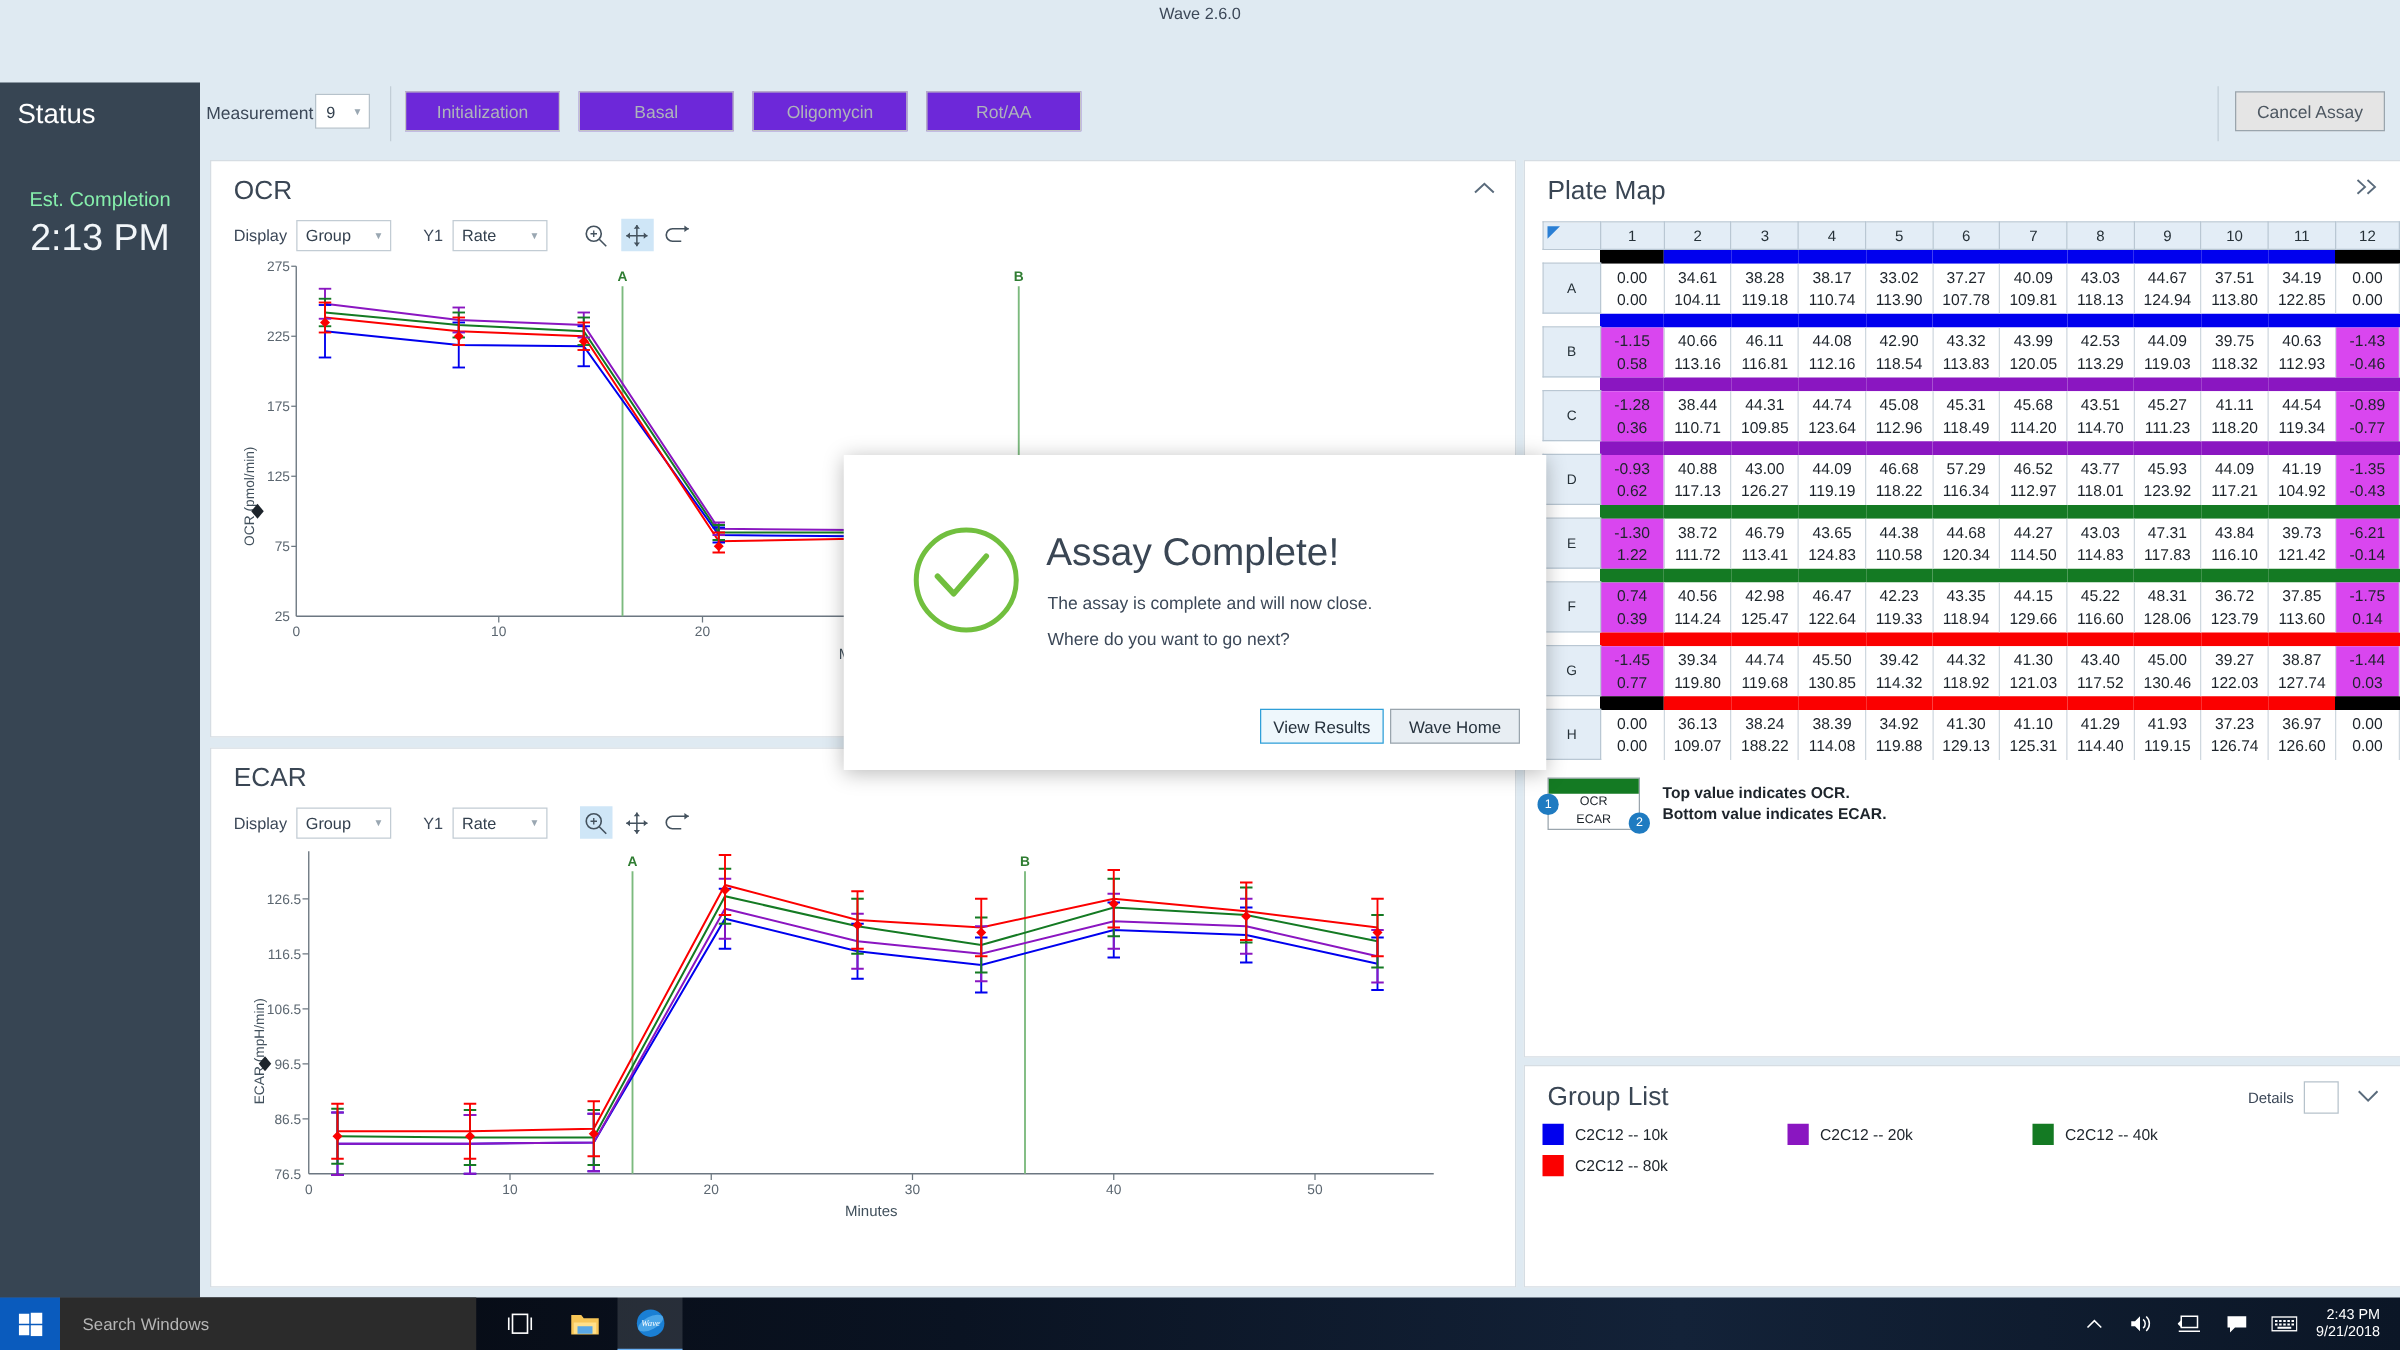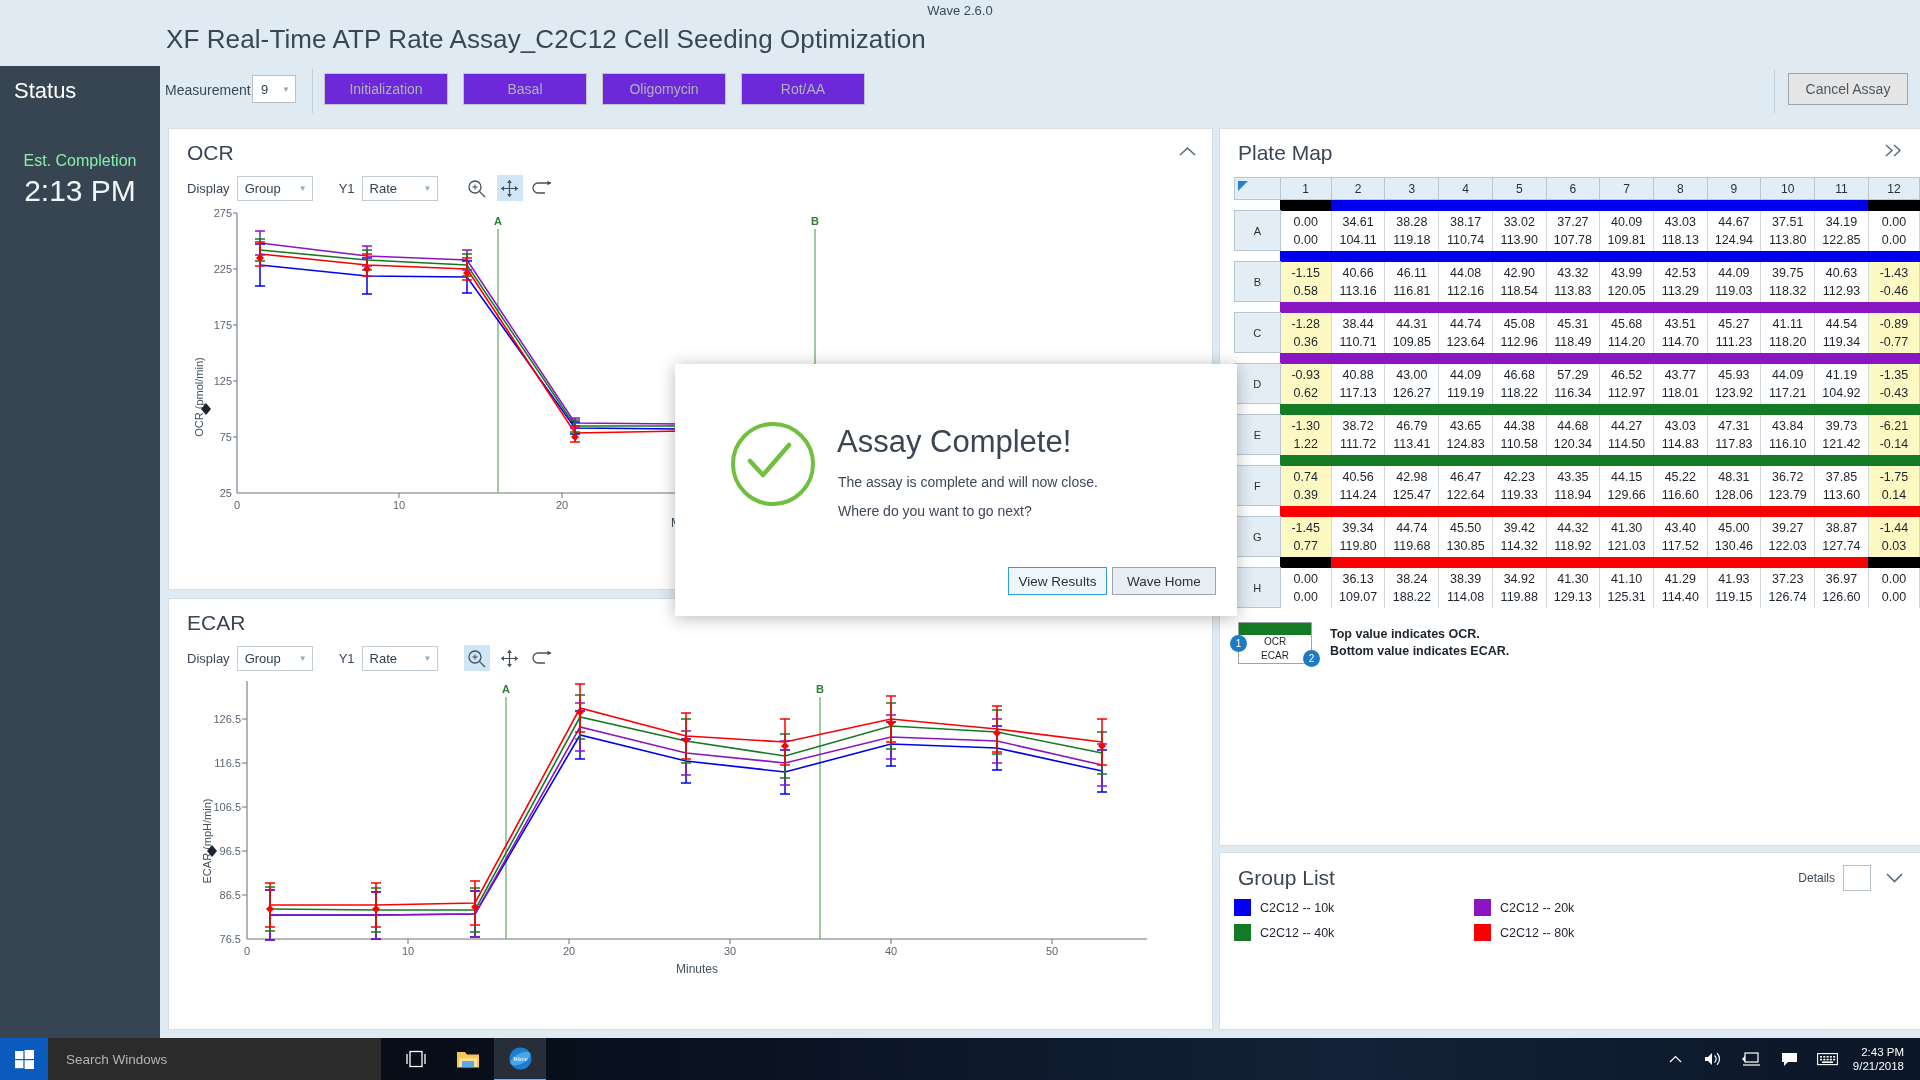--- a/index.html
+++ b/index.html
@@ -72,40 +72,40 @@
 
   
   .plate-panel{left:1219px;top:128px;width:700px;height:716px;}
   .pm-grid{margin:12px 0 0 14px;border-collapse:collapse;font-size:12.5px;color:#1d242b;}
   .pm-grid th{background:#e3edf6;border:1px solid #b9c7d3;font-weight:normal;height:19px;width:55.5px;font-size:12px;color:#263138;}
   .pm-corner{width:20px;background:#e3edf6;border:1px solid #b9c7d3;position:relative;}
   .pm-corner:after{content:"";position:absolute;left:3px;top:3px;border-left:10px solid #2a7fd4;border-bottom:10px solid transparent;}
   .pm-rowlabel{width:20px;background:#e3edf6;border:1px solid #b9c7d3;text-align:center;font-size:11px;color:#263138;}
   .pm-cell{border-left:1px solid #cfd8df;border-right:1px solid #cfd8df;text-align:center;
     height:38px;line-height:18px;background:#fff;width:55.5px;}
-  .pm-cell.bg{background:#fef9c3;}
+  .pm-cell.bg{background:#d946ef;}
   .pm-bar td{height:10px;padding:0;border:none;}
 
   .pm-legend{display:flex;align-items:center;margin:14px 0 0 18px;}
   .legend-box{width:72px;border:1px solid #9aa5ad;background:#fff;position:relative;}
   .legend-box .lg-top{height:12px;background:#147a23;}
   .legend-box .lg-r{font-size:10px;color:#1d242b;text-align:center;line-height:14px;}
   .badge{width:17px;height:17px;border-radius:50%;background:#1f7bc1;color:#fff;font-size:10px;
      display:flex;align-items:center;justify-content:center;position:absolute;}
   .pm-legend-text{margin-left:18px;font-size:12.5px;color:#1d242b;font-weight:bold;line-height:17px;}
 
   
   .group-panel{left:1219px;top:852px;width:700px;height:176px;}
   .gl-head{display:flex;align-items:center;padding:12px 16px 0 18px;}
   .gl-title{font-size:21px;color:#3a4654;}
   .gl-details{margin-left:auto;font-size:12px;color:#3c4858;margin-right:8px;}
   .gl-check{width:26px;height:24px;border:1px solid #b6c2cb;background:#fff;}
   .gl-chev{margin-left:14px;color:#5a6b7c;font-size:15px;cursor:pointer;}
   .gl-items{display:flex;flex-wrap:wrap;padding:8px 0 0 14px;}
-  .gl-item{width:240px;display:flex;align-items:center;margin-bottom:8px;}
+  .gl-item{width:196px;display:flex;align-items:center;margin-bottom:8px;}
   .gl-sw{width:17px;height:17px;margin-right:9px;}
   .gl-name{font-size:12.5px;color:#1d242b;}
 
   
   .dlg{position:absolute;left:675px;top:364px;width:562px;height:252px;background:#fff;
      box-shadow:0 2px 16px rgba(0,0,0,.28);}
   .dlg-check{position:absolute;left:56px;top:58px;width:76px;height:76px;border:4px solid #71bf3e;border-radius:50%;}
   .dlg-h{position:absolute;left:162px;top:60px;font-size:31px;color:#3a4654;}
   .dlg-p1{position:absolute;left:163px;top:110px;font-size:14px;color:#3c4858;}
   .dlg-p2{position:absolute;left:163px;top:139px;font-size:14px;color:#3c4858;}
@@ -127,21 +127,20 @@
   .tray{position:absolute;right:0;top:0;height:42px;display:flex;align-items:center;}
   .tray-ic{width:38px;height:42px;display:flex;align-items:center;justify-content:center;cursor:pointer;color:#fff;}
   .clock{color:#fff;font-size:11.5px;text-align:right;line-height:14px;padding:0 16px 0 6px;cursor:pointer;}
 </style>
 </head>
 <body>
 
 <div class="app">
 
   <div class="wave-ver">Wave 2.6.0</div>
-  <div class="assay-title">XF Real-Time ATP Rate Assay_C2C12 Cell Seeding Optimization</div>
 
   <div class="sidebar">
     <div class="s-title">Status</div>
     <div class="s-sub">Est. Completion</div>
     <div class="s-time">2:13 PM</div>
 
   </div>
 
   <div class="toolbar">
     <div class="tb-label">Measurement</div>

